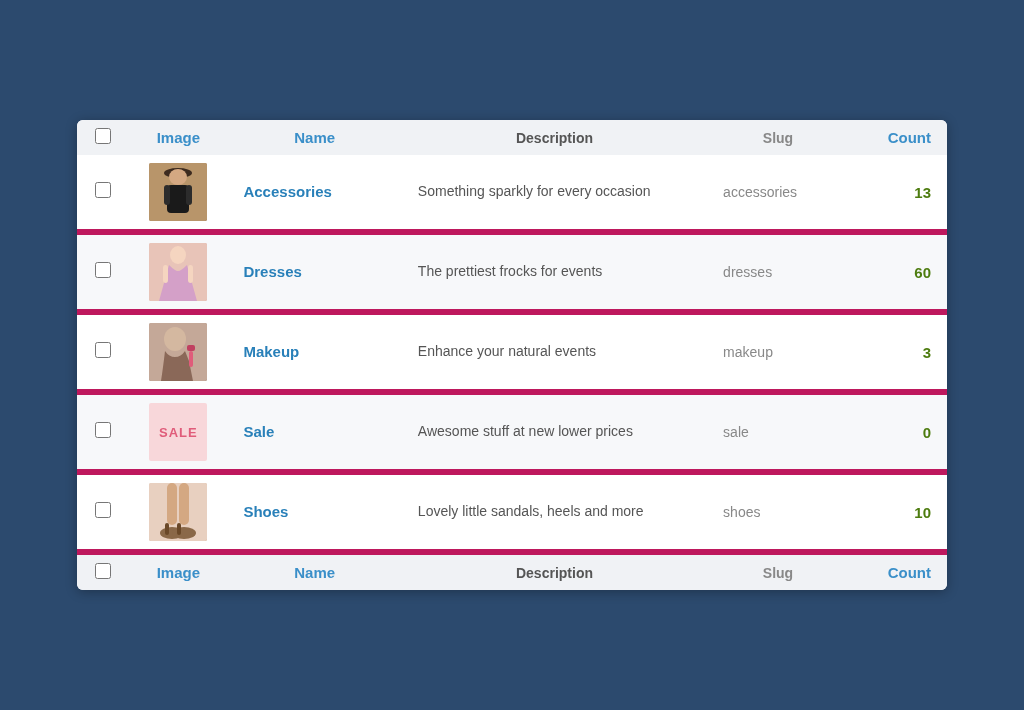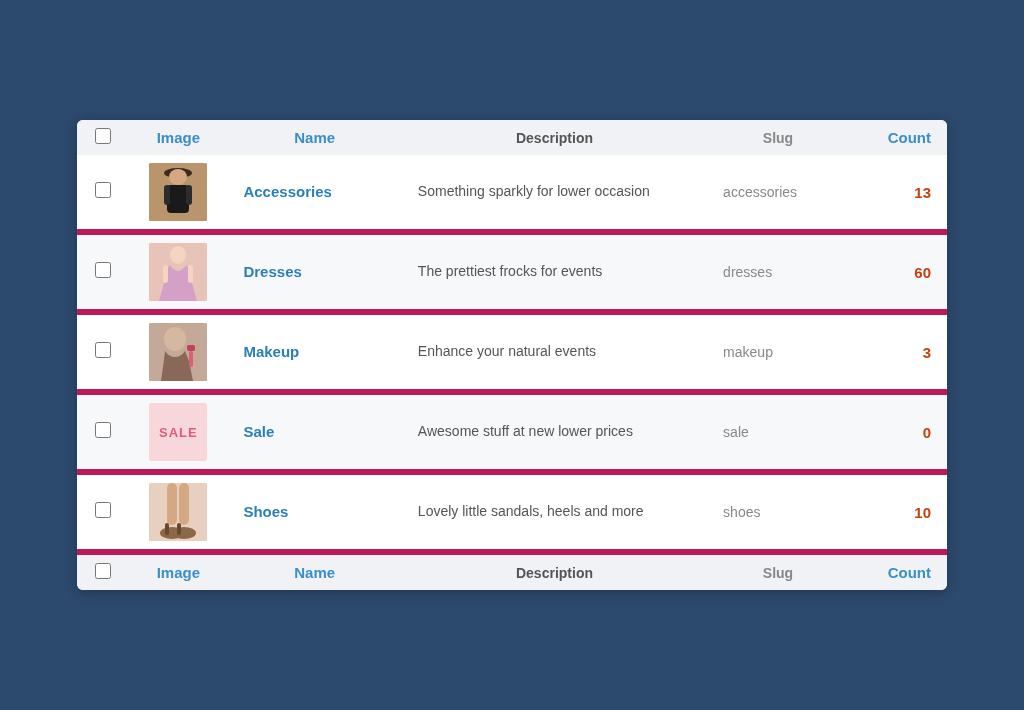--- a/index.html
+++ b/index.html
@@ -99,21 +99,21 @@
       font-size: 14px;
       line-height: 1.4;
     }
 
     .row-slug {
       color: #888;
       font-size: 14px;
     }
 
     .row-count {
-      color: #c2410c;
+      color: #4d7c0f;
       font-weight: 600;
       font-size: 15px;
       text-align: right;
     }
 
     .checkbox-cell {
       text-align: center;
     }
 
     input[type="checkbox"] {
@@ -229,21 +229,21 @@
             <rect x="18" y="22" width="22" height="28" rx="4" fill="#1a1a1a"></rect>
             <rect x="15" y="22" width="6" height="20" rx="3" fill="#2c2c2c"></rect>
             <rect x="37" y="22" width="6" height="20" rx="3" fill="#2c2c2c"></rect>
           </svg>
         </div>
       </td>
       <td class="col-name">
         <span class="row-name">Accessories</span>
       </td>
       <td class="col-description">
-        <span class="row-description">Something sparkly for lower occasion</span>
+        <span class="row-description">Something sparkly for every occasion</span>
       </td>
       <td class="col-slug">
         <span class="row-slug">accessories</span>
       </td>
       <td class="col-count">
         <span class="row-count">13</span>
       </td>
     </tr>
         <tr>
       <td class="checkbox-cell col-checkbox">

